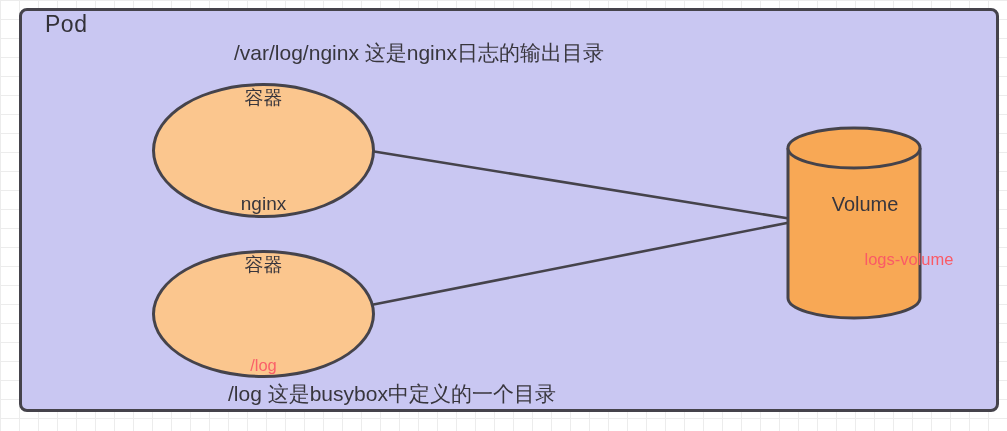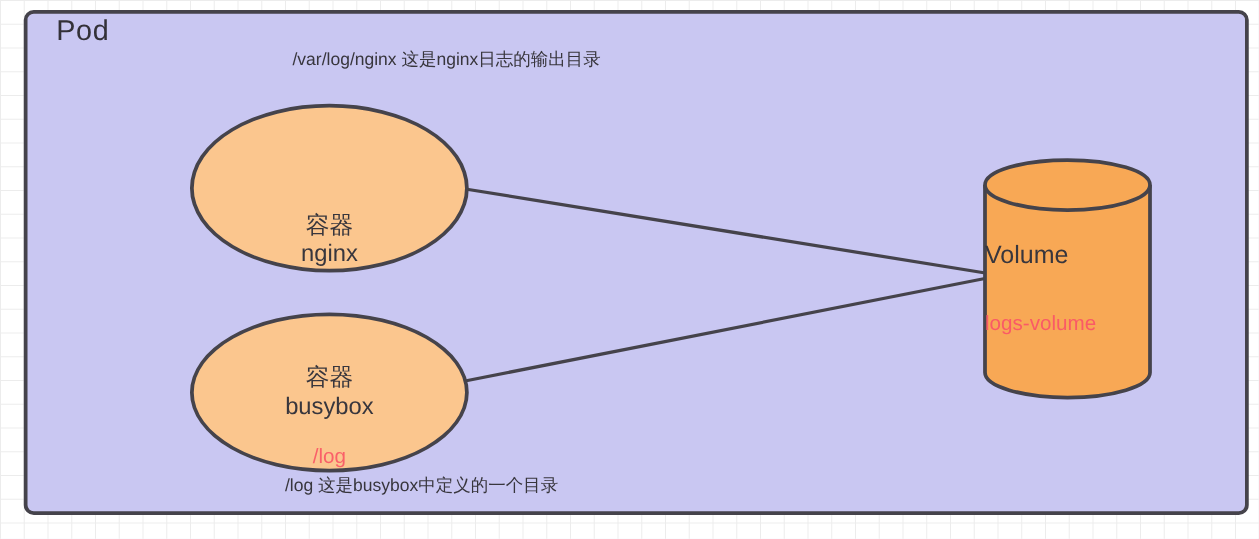--- a/index.html
+++ b/index.html
@@ -29,36 +29,36 @@
   }
   .pod-label{
     position:absolute;
     left:45px;top:11px;
     font-size:23px;
     color:#333138;
     letter-spacing:.5px;
   }
   .annot{
     position:absolute;
-    font-size:14px;
+    font-size:21px;
     color:#38363d;
     white-space:nowrap;
   }
   .annot-top{left:234px;top:39px;}
   .annot-bottom{left:228px;top:380px;}
   .node-ellipse{
     position:absolute;
     box-sizing:border-box;
     background:#fbc68e;
     border:3px solid #45434b;
     border-radius:50%;
     display:flex;
     flex-direction:column;
     align-items:center;
-    justify-content:flex-end;
+    justify-content:space-between;
     text-align:center;
     color:#38363d;
   }
   .node-nginx{left:152px;top:83px;width:223px;height:135px;}
   .node-busybox{left:152px;top:250px;width:223px;height:128px;}
   .node-ellipse .type-line,
   .node-ellipse .name-line{
     font-size:19px;line-height:23px;
   }
   .node-ellipse .mount-path{
@@ -67,24 +67,25 @@
     color:#fa6069;
   }
   .wires{
     position:absolute;left:0;top:0;
     width:1007px;height:431px;
     pointer-events:none;
   }
   .volume-text{
     position:absolute;
     left:788px;width:154px;
+    text-align:center;
     white-space:nowrap;
   }
   .volume-title{top:193px;font-size:20px;color:#38363d;}
-  .volume-name{top:250px;font-size:16.5px;color:#fa5a66;}
+  .volume-name{top:250px;font-size:16.5px;color:#fa5a66;padding-left:44px;}
 </style>
 </head>
 <body>
 
 <div class="canvas">
 
   <div class="pod"></div>
   <div class="pod-label">Pod</div>
 
   <div class="annot annot-top">/var/log/nginx 这是nginx日志的输出目录</div>
@@ -99,20 +100,19 @@
     </g>
   </svg>
 
   <div class="node-ellipse node-nginx">
     <div class="type-line">容器</div>
     <div class="name-line">nginx</div>
   </div>
 
   <div class="node-ellipse node-busybox">
     <div class="type-line">容器</div>
-    <div class="name-line">busybox</div>
     <div class="mount-path">/log</div>
   </div>
 
   <div class="volume-text volume-title">Volume</div>
   <div class="volume-text volume-name">logs-volume</div>
 
 </div>
 
 </body></html>

